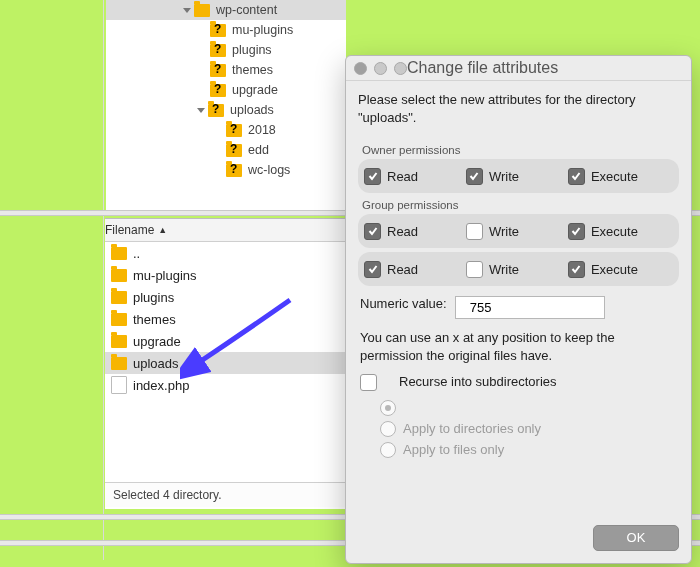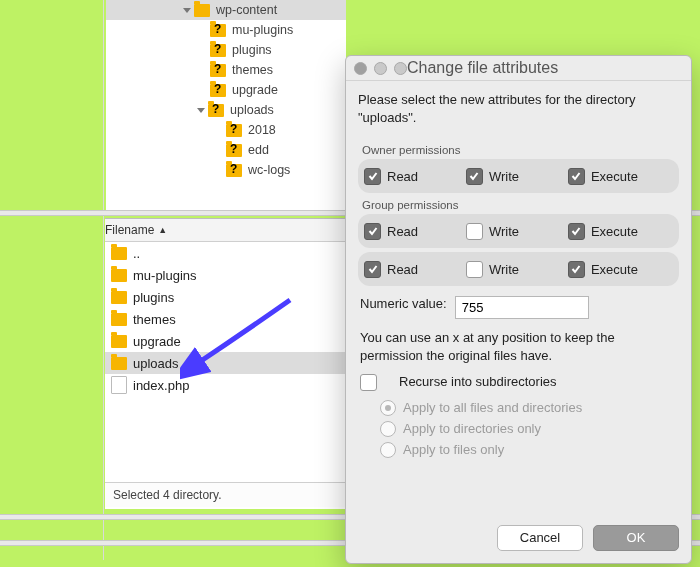--- a/index.html
+++ b/index.html
@@ -39,21 +39,21 @@
   .instr{font-size:13px;line-height:1.35;color:#222;margin-bottom:16px}
   .group{margin:2px 0 4px 0}
   .group-title{font-size:11.5px;color:#555;padding:2px 0 3px 4px}
   .perm-row{display:flex;align-items:center;height:34px;background:#dcdcdc;border-radius:12px;padding:0 6px}
   .perm-item{display:flex;align-items:center;gap:6px;width:33%}
   .chk{width:15px;height:15px;border-radius:3px;border:1px solid #9a9a9a;display:inline-flex;align-items:center;justify-content:center;background:#fff}
   .chk.on{background:#6f6f6f;border-color:#5a5a5a}
   .chk.on svg{stroke:#fff}
   .chk svg{width:10px;height:10px;stroke:#fff;stroke-width:2;fill:none}
   .numrow{display:flex;align-items:flex-start;gap:8px;margin:10px 0 8px 2px}
-  .numrow input{width:120px;height:21px;border:1px solid #b7b7b7;background:#fff;font-size:13px;padding:0 6px}
+  .numrow input{width:120px;height:21px;border:1px solid #b7b7b7;background:#fff;font-size:13px;padding:0 14px}
   .note{font-size:13px;color:#222;line-height:1.35;margin:10px 2px 10px 2px}
   .recurse{display:flex;align-items:flex-start;gap:22px;margin:0 0 6px 2px}
   .radios{margin-left:22px}
   .radio-row{display:flex;align-items:center;gap:7px;height:21px;color:#9c9c9c}
   .radio{width:14px;height:14px;border-radius:50%;border:1px solid #b7b7b7;display:inline-flex;align-items:center;justify-content:center;background:#fafafa}
   .radio.sel::after{content:"";width:6px;height:6px;border-radius:50%;background:#b7b7b7}
   .dlg-buttons{position:absolute;bottom:12px;right:12px;display:flex;gap:10px}
   .btn{height:24px;min-width:84px;border-radius:5px;font-size:13px;text-align:center;line-height:24px;border:1px solid #b8b8b8;background:#fff}
   .btn.primary{background:#9a9a9a;color:#fff;border-color:#8a8a8a}
   .vline{position:absolute;width:1px;background:#d9d9d9}
@@ -268,31 +268,29 @@
       <input type="text" value="755" style="">
     </div>
     <div class="note">You can use an x at any position to keep the permission the original files have.</div>
     <div class="recurse">
       <span class="chk"></span>
       <span>Recurse into subdirectories</span>
     </div>
     <div class="radios" id="radio-list">
           <div class="radio-row">
             <span class="radio sel"></span>
-            <span>Apply to all files and directories</span>
           </div>
           <div class="radio-row">
             <span class="radio"></span>
             <span>Apply to directories only</span>
           </div>
           <div class="radio-row">
             <span class="radio"></span>
             <span>Apply to files only</span>
           </div>
         </div>
   </div>
   <div class="dlg-buttons">
-    <div class="btn">Cancel</div>
     <div class="btn primary">OK</div>
   </div>
 </div>
 
 </div>
 
 </body></html>

